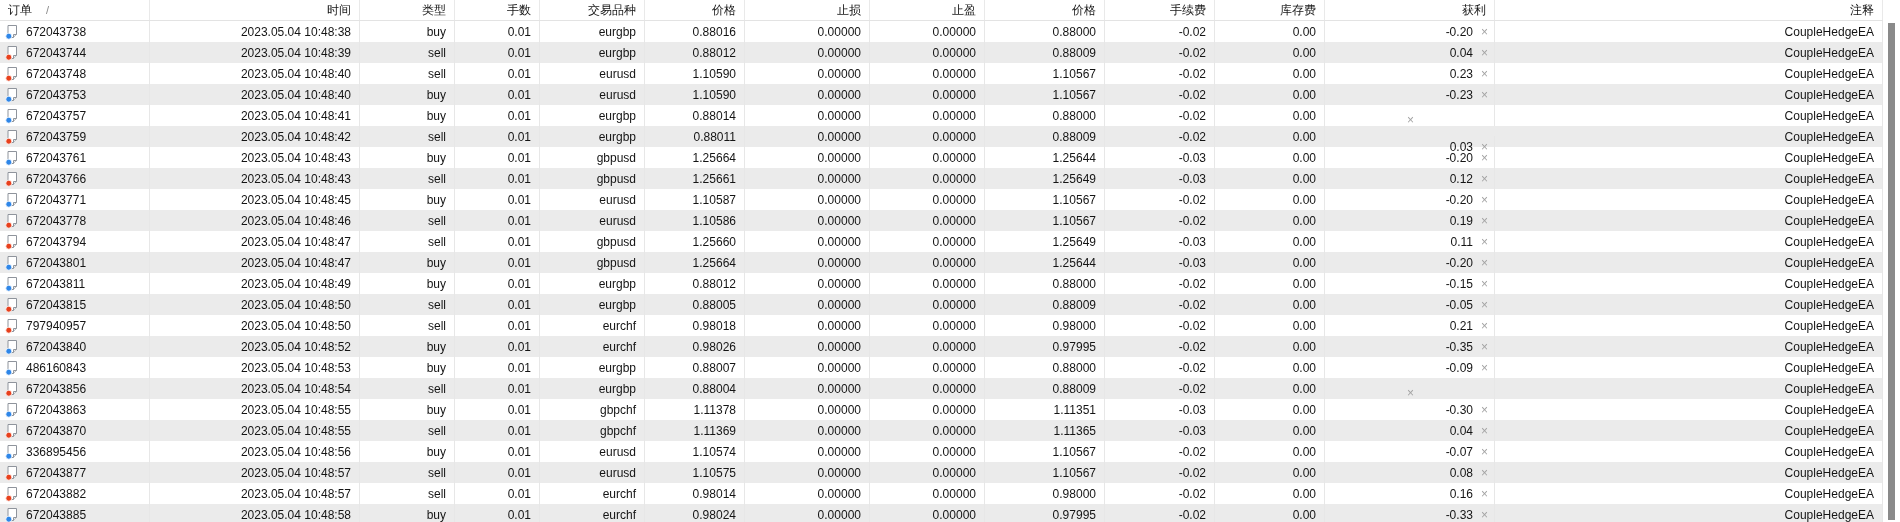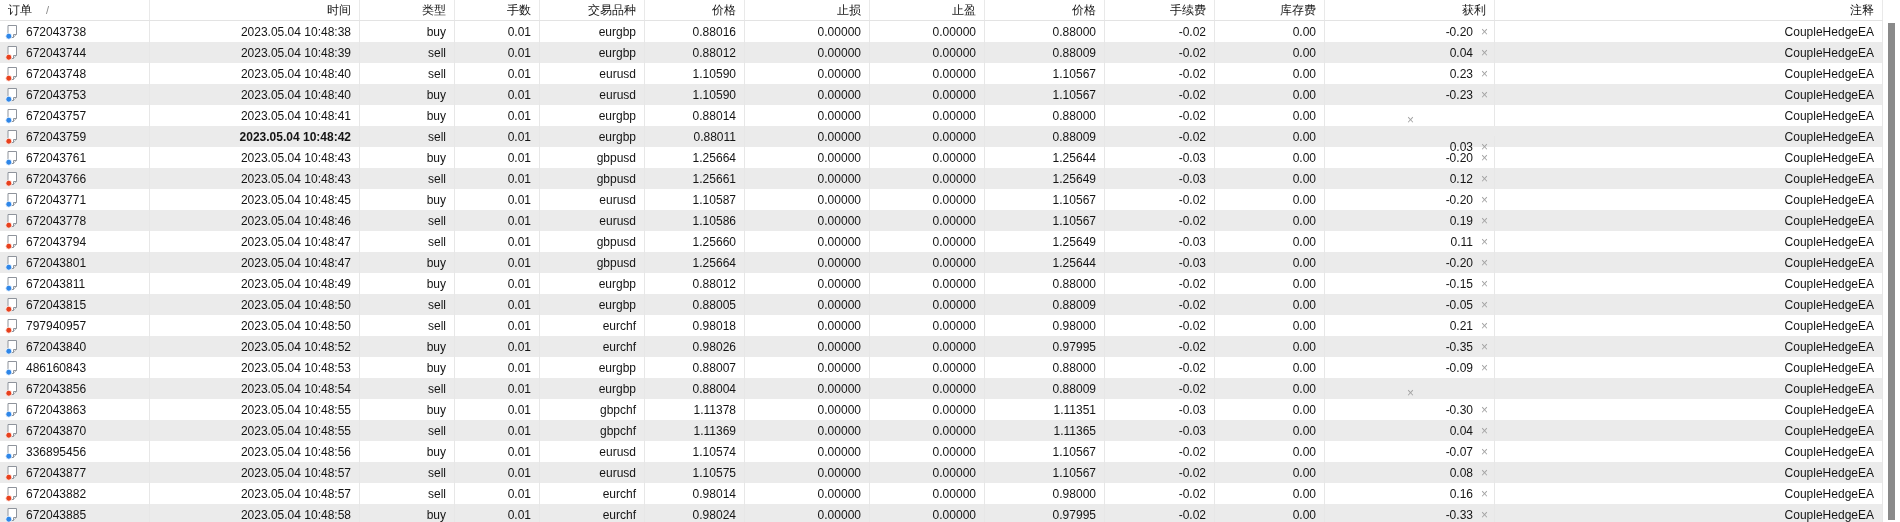--- a/index.html
+++ b/index.html
@@ -325,21 +325,21 @@
           <div class="cell order" style="width: 150px;">
             <span class="docicon">
               <svg width="14" height="16" viewBox="0 0 14 16">
                 <path d="M3 1.5 H11.5 V10.5 L8.5 13.5 H3 Z" fill="#ffffff" stroke="#8f949c" stroke-width="1"></path>
                 <path d="M11.5 10.5 L8.5 10.5 L8.5 13.5" fill="#e9e9e9" stroke="#8f949c" stroke-width="1"></path>
                 <circle cx="3.8" cy="12.2" r="3" fill="#e8401c" stroke="#ffffff" stroke-width="0.8"></circle>
               </svg>
             </span>
             <span>672043759</span>
           </div>
-          <div class="cell time r" style="width: 210px; font-weight: bold;">
+          <div class="cell time r" style="width: 210px;">
             <span>2023.05.04 10:48:42</span>
           </div>
           <div class="cell type r" style="width: 95px;">
             <span>sell</span>
           </div>
           <div class="cell lots r" style="width: 85px;">
             <span>0.01</span>
           </div>
           <div class="cell symbol r" style="width: 105px;">
             <span>eurgbp</span>

